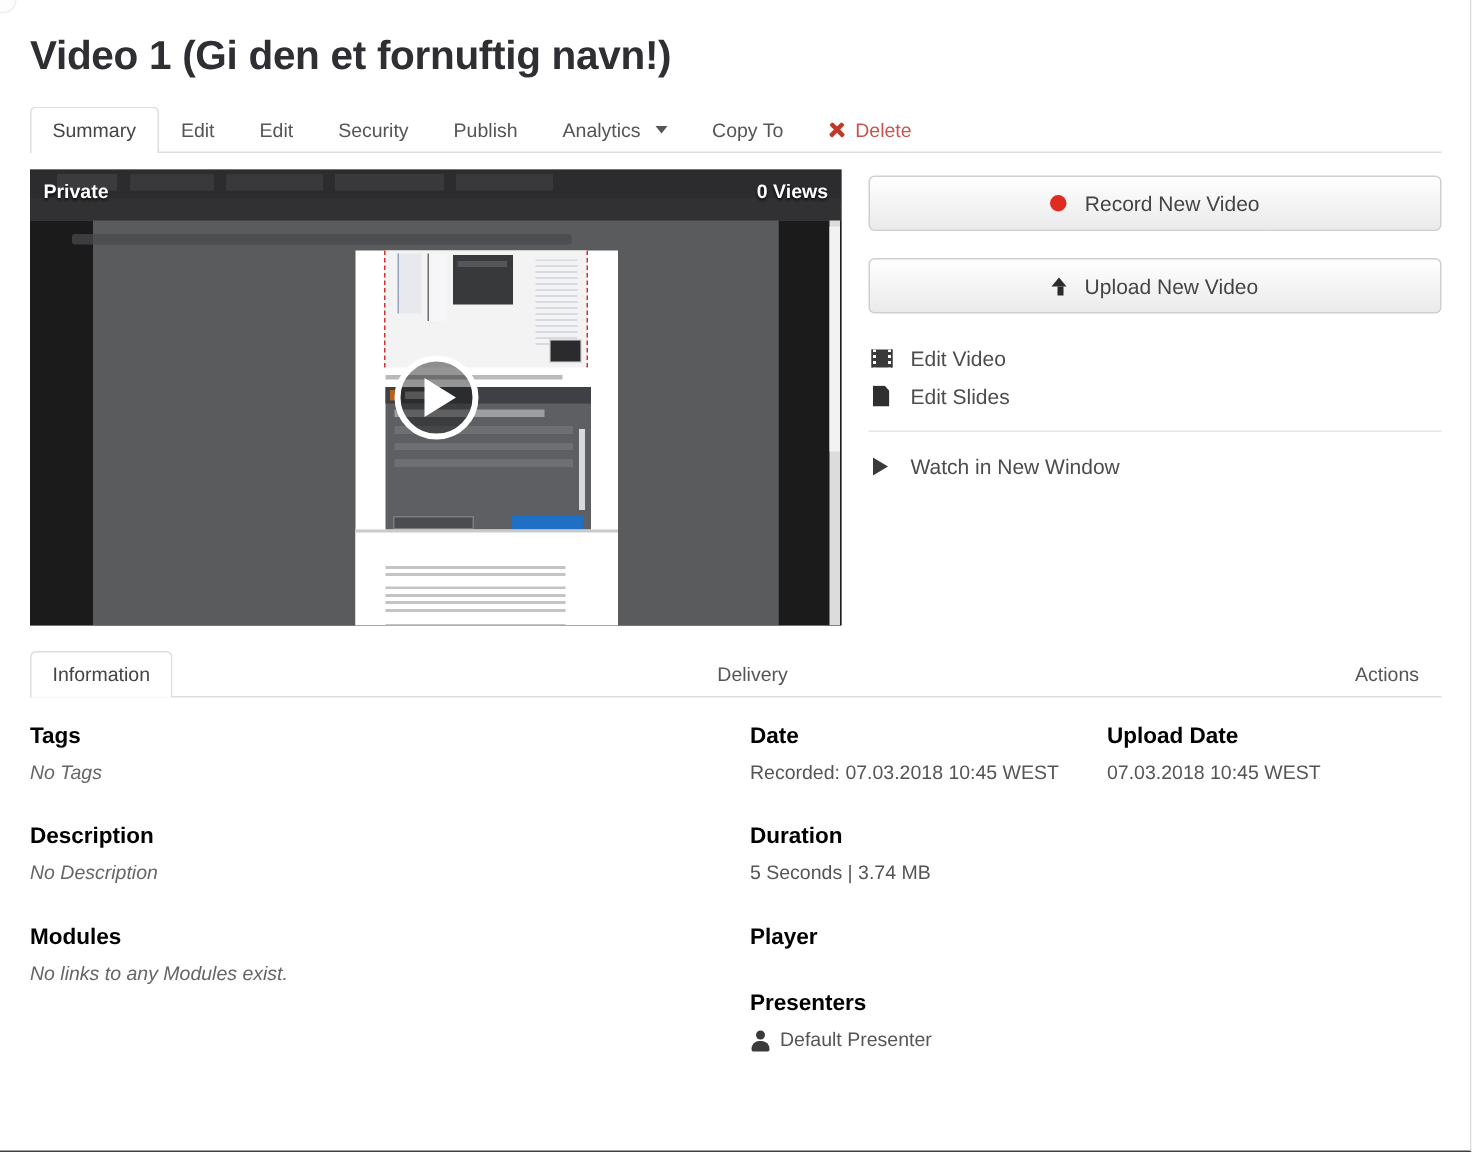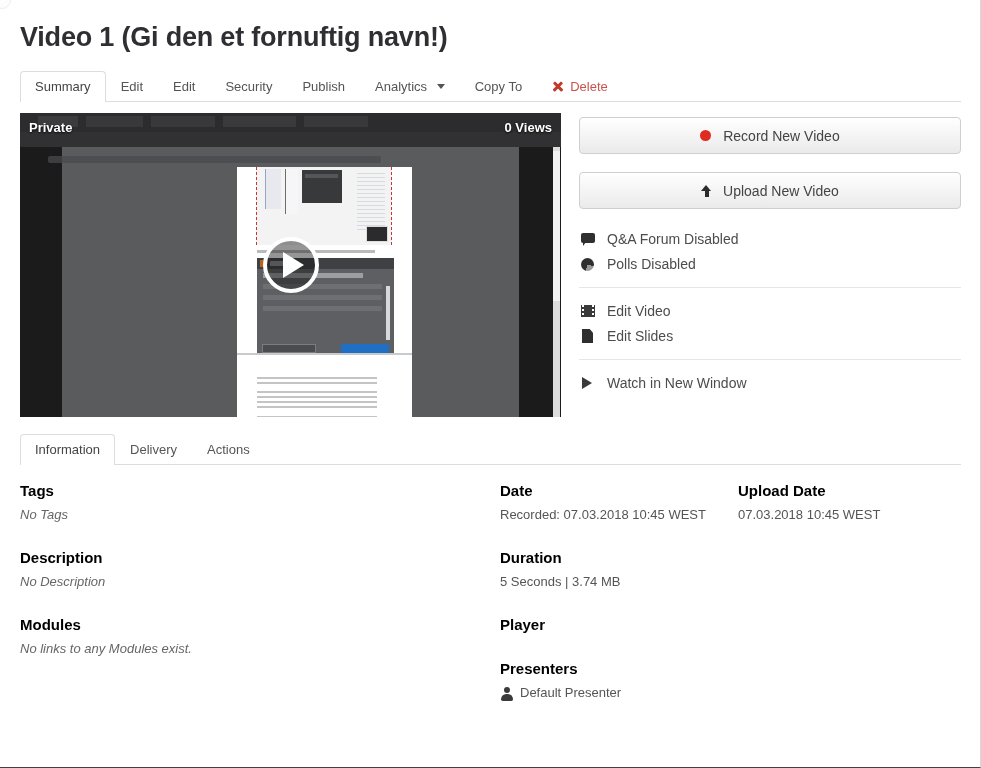--- a/index.html
+++ b/index.html
@@ -412,20 +412,21 @@
     border-left: 10px solid #3a3a3a;
   }
 
   
   .lower-tabs {
     margin-top: 17px;
     height: 31px;
     border-bottom: 1px solid #dddddd;
     display: flex;
     align-items: flex-end;
+    justify-content: space-between;
   }
 
   
   .info-grid {
     display: flex;
     margin-top: 17px;
   }
   .info-col { }
   .info-col.c1 { flex: 0 0 480px; }
   .info-col.c2 { flex: 0 0 238px; }
@@ -556,34 +557,20 @@
         <div class="btn">
           <span class="rec-dot"></span>
           <span class="lbl">Record New Video</span>
         </div>
 
         <div class="btn">
           <span class="up-arrow"></span>
           <span class="lbl">Upload New Video</span>
         </div>
 
-        <div class="menu-group">
-          <div class="menu-item">
-            <span class="mi-ico">
-                <span class="ico-bubble"></span>
-              </span>
-            <span class="mi-lbl">Q&amp;A Forum Disabled</span>
-          </div>
-          <div class="menu-item">
-            <span class="mi-ico">
-                <span class="ico-pie"></span>
-              </span>
-            <span class="mi-lbl">Polls Disabled</span>
-          </div>
-        </div>
 
         <div class="menu-group">
           <div class="menu-item">
             <span class="mi-ico">
                 <span class="ico-film"></span>
               </span>
             <span class="mi-lbl">Edit Video</span>
           </div>
           <div class="menu-item">
             <span class="mi-ico">

